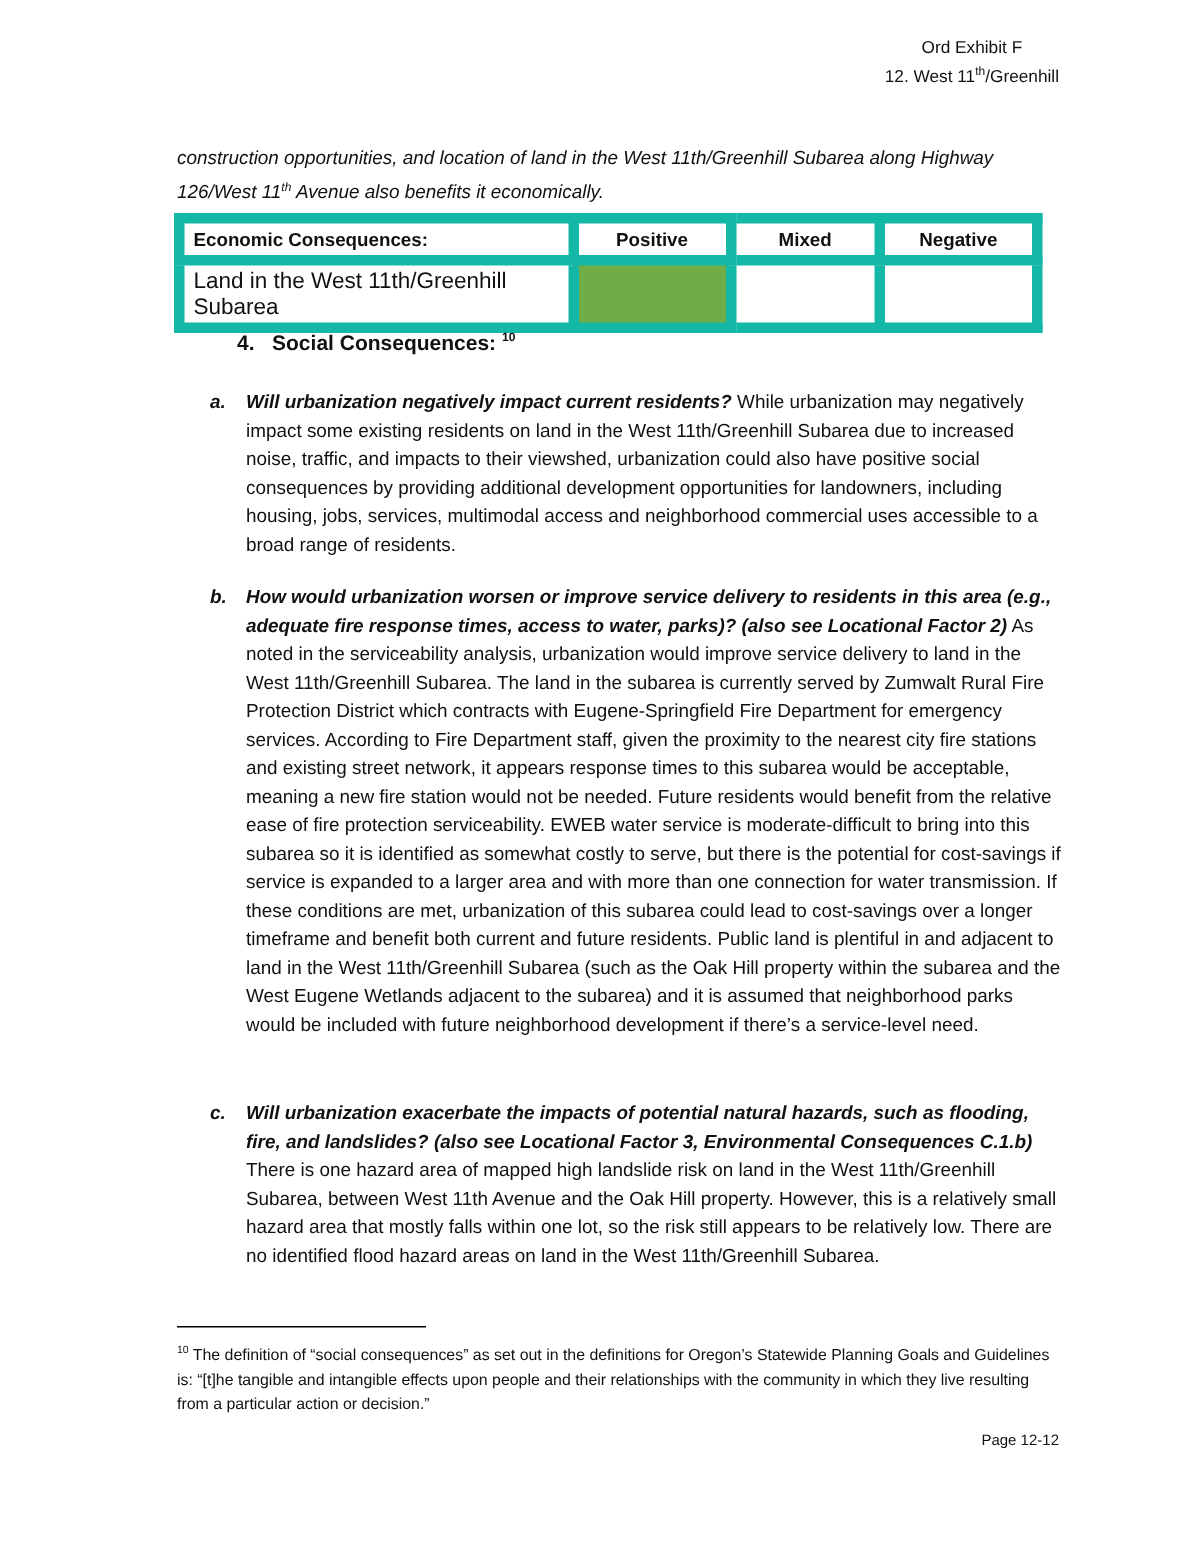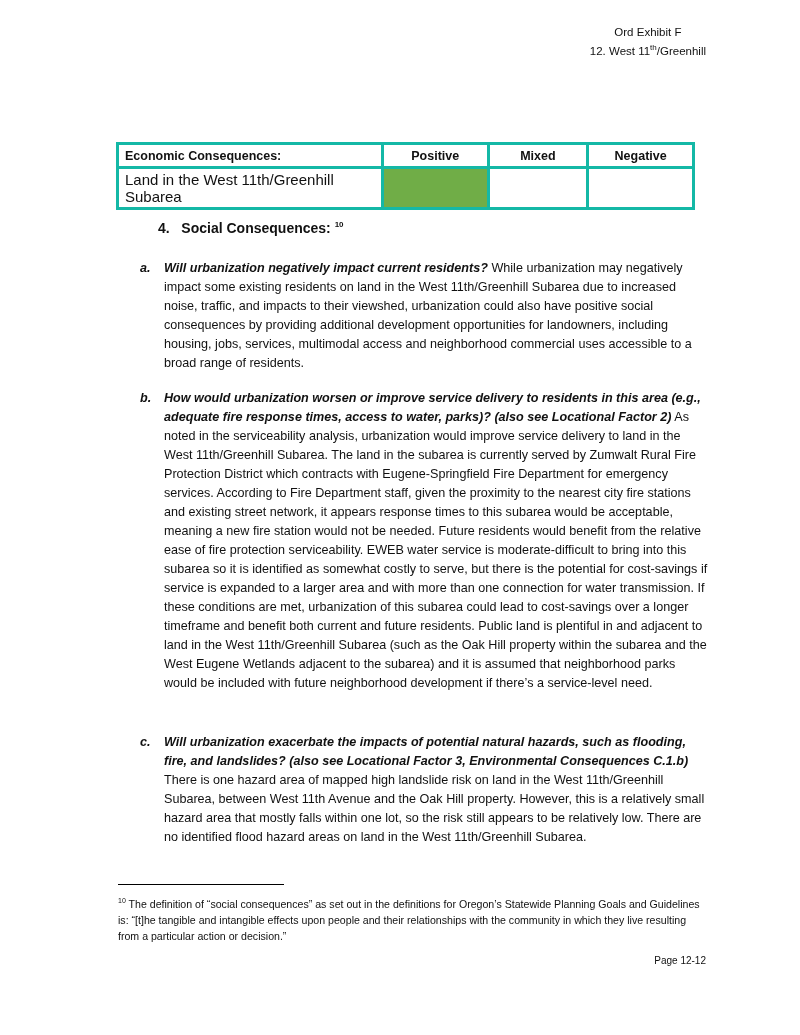--- a/index.html
+++ b/index.html
@@ -2,21 +2,21 @@
 <html><head>
 <meta charset="utf-8">
 <style>
   html, body { margin:0; padding:0; background:#ffffff; }
   body { width:800px; height:1035px; position:relative; font-family:"Liberation Sans", sans-serif; color:#111; overflow:hidden; }
   .page { position:absolute; left:0; top:0; width:800px; height:1035px; }
   .header { position:absolute; right:94px; top:24px; text-align:center; font-size:11.5px; line-height:16px; }
   .body-text { font-size:12.6px; line-height:19px; }
   .intro { position:absolute; left:118px; top:96px; width:590px; font-style:italic; }
   table.econ { position:absolute; left:116px; top:142px; width:579px; border-collapse:collapse; font-size:12px; }
-  table.econ td, table.econ th { border:3px solid #14b8a6; padding:2px 6px; height:17px; }
+  table.econ td, table.econ th { border:7px solid #14b8a6; padding:2px 6px; height:17px; }
   table.econ th { font-weight:bold; text-align:center; font-size:12.5px; }
   table.econ th.first { text-align:left; }
   table.econ td { font-size:15px; }
   .green { background:#70AD47; }
   .sec-head { position:absolute; left:118px; top:220px; font-size:14px; font-weight:bold;margin-left:40px; }
   .sec-head sup { font-size:8px; }
   .item { position:absolute; left:140px; width:570px; font-size:12.6px; line-height:19px; }
   .item .mark { position:absolute; left:0; top:0; font-weight:bold; font-style:italic; }
   .item .content { margin-left:24px; }
   .q { font-weight:bold; font-style:italic;text-align:center; }
@@ -28,20 +28,21 @@
 </head>
 <body>
 
 <div class="page">
 
   <div class="header">
     <div>Ord Exhibit F</div>
     <div><span>12. West 11</span><sup style="font-size:8px;">th</sup><span>/Greenhill</span></div>
   </div>
 
+  <div class="intro body-text"><span>construction opportunities, and location of land in the West 11th/Greenhill Subarea along Highway 126/West 11</span><sup style="font-size:8px;">th</sup><span> Avenue also benefits it economically.</span></div>
 
   <table class="econ">
     <colgroup>
       <col style="width:266px">
         <col style="width:106px">
         <col style="width:100px">
         <col style="width:106px">
     </colgroup>
     <tbody>
         <tr>

